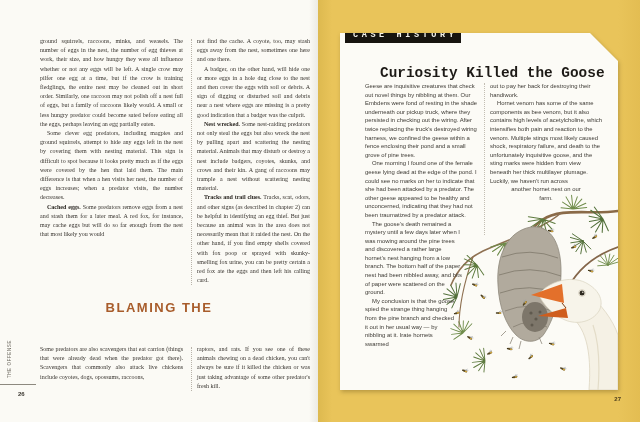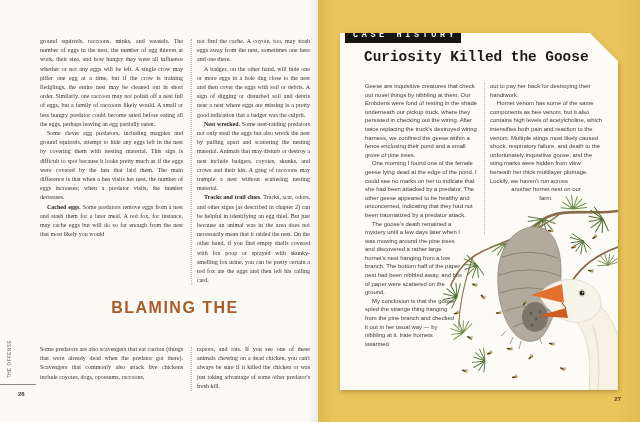--- a/index.html
+++ b/index.html
@@ -27,24 +27,24 @@
   .col-b { width: 113px; }
   .col-rule { border-left: 1px dotted #b8b3a9; margin: 2px 5px 0 8px; align-self: stretch; }
   .page-left p {
     margin: 0; font-size: 6px; line-height: 9.2px; color: #37332e;
     text-align: justify;
   }
   .page-left p + p { text-indent: 7px; }
   .page-left strong { font-weight: bold; color: #2b2722; }
 
   .section-heading {
-    position: absolute; top: 300px; left: 16px; width: 318px; margin: 0;
+    position: absolute; top: 300px; left: 0; width: 318px; margin: 0;
     text-align: center;
     font-family: "Liberation Sans", sans-serif; font-weight: bold;
-    font-size: 16px; line-height: 16.5px; letter-spacing: 1.5px;
+    font-size: 13px; line-height: 16.5px; letter-spacing: 1.5px;
     color: #a85c2b;
   }
 
   .spine-text {
     position: absolute; left: 7px; bottom: 44px;
     writing-mode: vertical-rl; transform: rotate(180deg);
     font-family: "Liberation Sans", sans-serif; font-size: 4.5px;
     letter-spacing: 0.6px; color: #6e6a61;
   }
   .spine-rule { position: absolute; left: 0; top: 384px; width: 36px; height: 1px; background: #8d897f; }
@@ -66,21 +66,21 @@
     clip-path: polygon(0 0, 250px 0, 278px 28px, 278px 357px, 0 357px);
   }
   .case-label {
     position: absolute; left: 5px; top: -7px; z-index: 3;
     background: #17140f; color: #f3f1ea;
     font-family: "Liberation Mono", monospace; font-weight: bold;
     font-size: 8.5px; letter-spacing: 3.6px;
     padding: 4px 4px 3px 8px; white-space: nowrap;
   }
   .case-title {
-    position: absolute; left: 24px; top: 16px; margin: 0; z-index: 3;
+    position: absolute; left: 24px; top: 16px; margin: 16px; z-index: 3;
     font-family: "Liberation Mono", monospace; font-weight: bold;
     font-size: 14.4px; color: #1d1a16; white-space: nowrap;
   }
   .card-cols { position: absolute; left: 25px; top: 49px; width: 240px; display: flex; z-index: 2; }
   .ccol {
     font-family: "Liberation Sans", sans-serif;
     font-size: 5.9px; line-height: 8.6px; color: #3d3a34; text-align: left;
   }
   .ccol p { margin: 0; }
   .ccol p + p { text-indent: 7px; }

